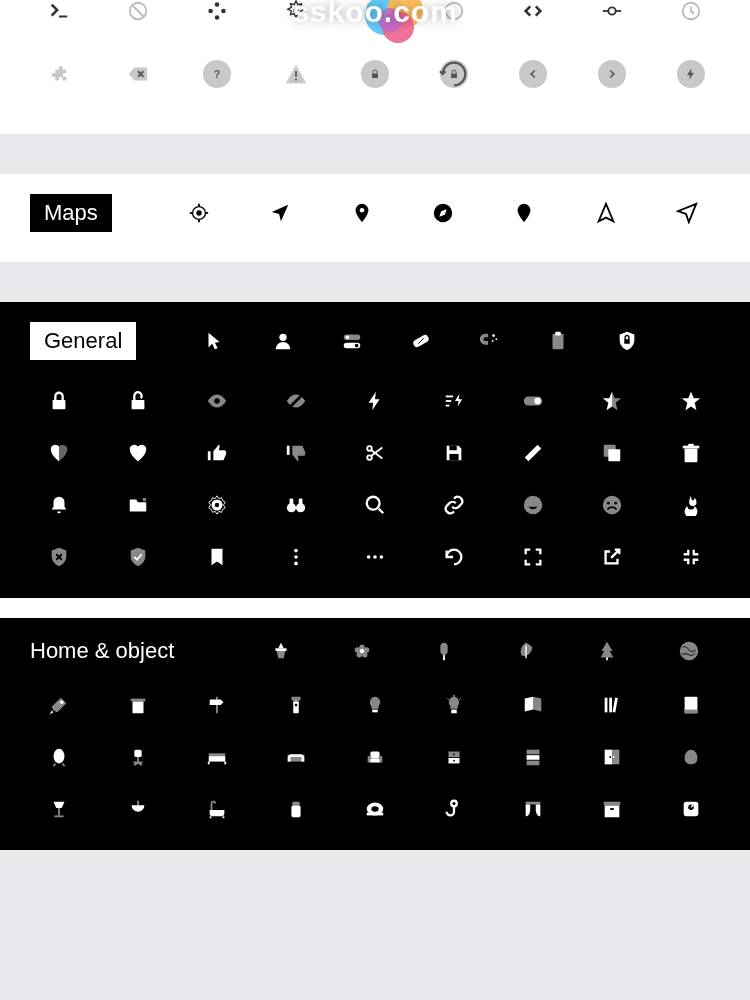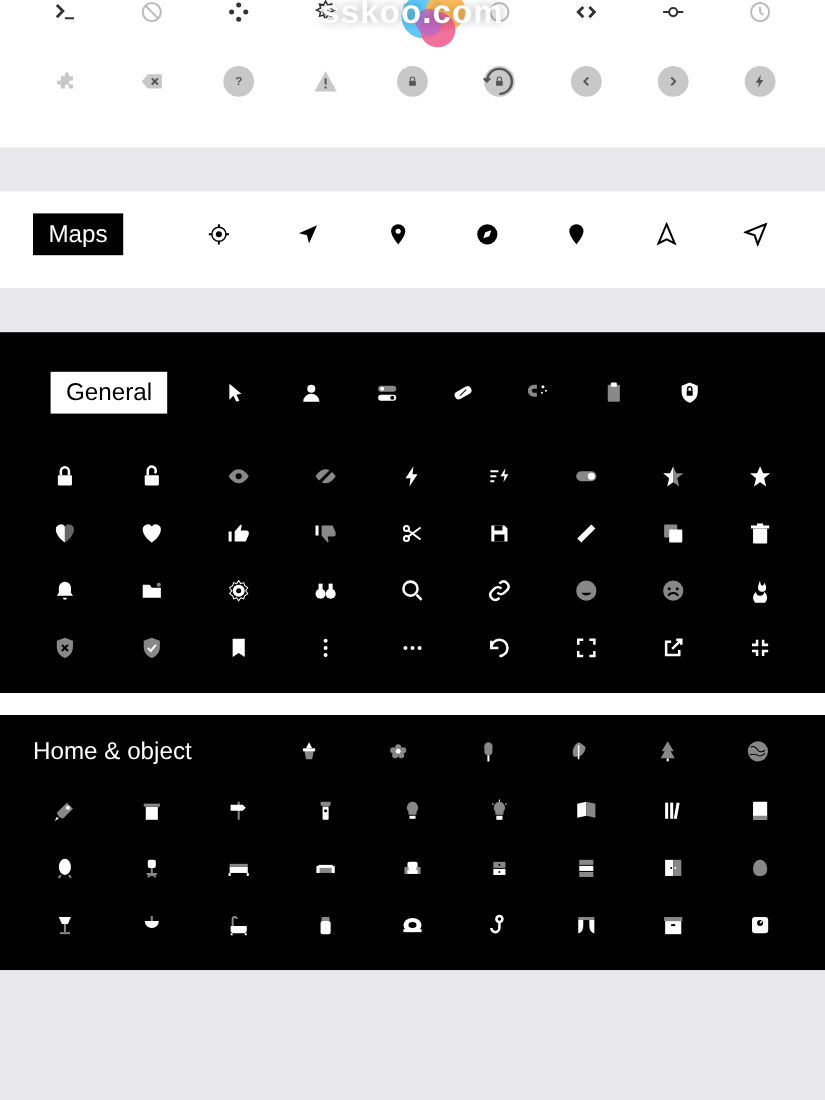--- a/index.html
+++ b/index.html
@@ -16,21 +16,21 @@
 .gap{height:40px;background:#e8e8ed}
 .topsec{background:#fff;padding:0 30px 46px;position:relative}
 .wm{position:absolute;top:-5px;left:50%;transform:translateX(-50%);font-size:30px;font-weight:bold;color:#fff;text-shadow:0 0 8px rgba(0,0,0,0.3);z-index:2;letter-spacing:1px}
 .blob{position:absolute;top:-15px;left:48%;width:70px;height:70px;z-index:1}
 .toprow{display:grid;grid-template-columns:repeat(9,1fr);gap:20px;align-items:center;justify-items:center;padding-top:0}
 .toprow2{display:grid;grid-template-columns:repeat(9,1fr);gap:20px;align-items:center;justify-items:center;padding-top:38px}
 .circ{width:28px;height:28px;border-radius:50%;background:#c8c8c8;display:flex;align-items:center;justify-content:center}
 .maprow{display:grid;grid-template-columns:120px repeat(7,1fr);gap:16px;align-items:center;justify-items:center}
 .maprow .label{justify-self:start;margin:0}
 .genhead{display:grid;grid-template-columns:140px repeat(8,1fr);gap:20px;align-items:center;justify-items:center;margin-bottom:30px}
-.genhead .label{justify-self:start;margin:16px}
+.genhead .label{justify-self:start;margin:0}
 .homehead{display:grid;grid-template-columns:200px repeat(6,1fr);gap:20px;align-items:center;justify-items:center;margin-bottom:30px}
 .homehead .labelplain{justify-self:start;font-size:22px;color:#fff}
 </style>
 </head>
 <body>
 
 <div class="topsec">
   <div class="blob">
     <svg viewBox="0 0 70 70">
         <circle cx="25" cy="30" r="20" fill="#4fc3f7" opacity="0.9"></circle>

